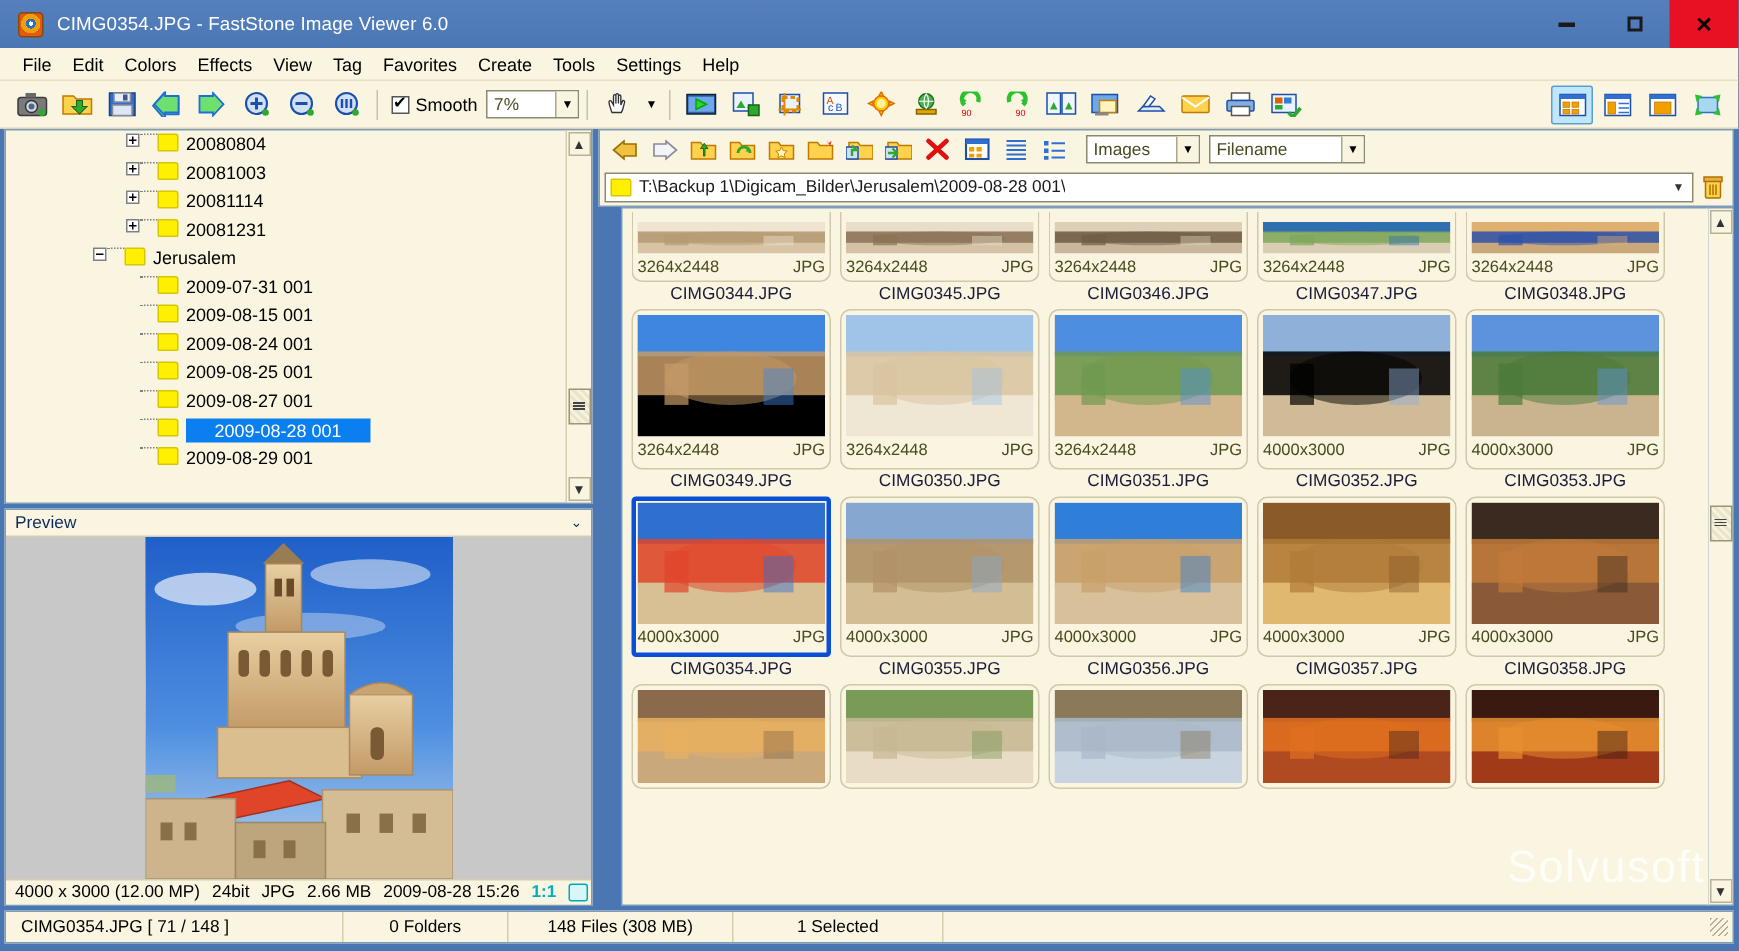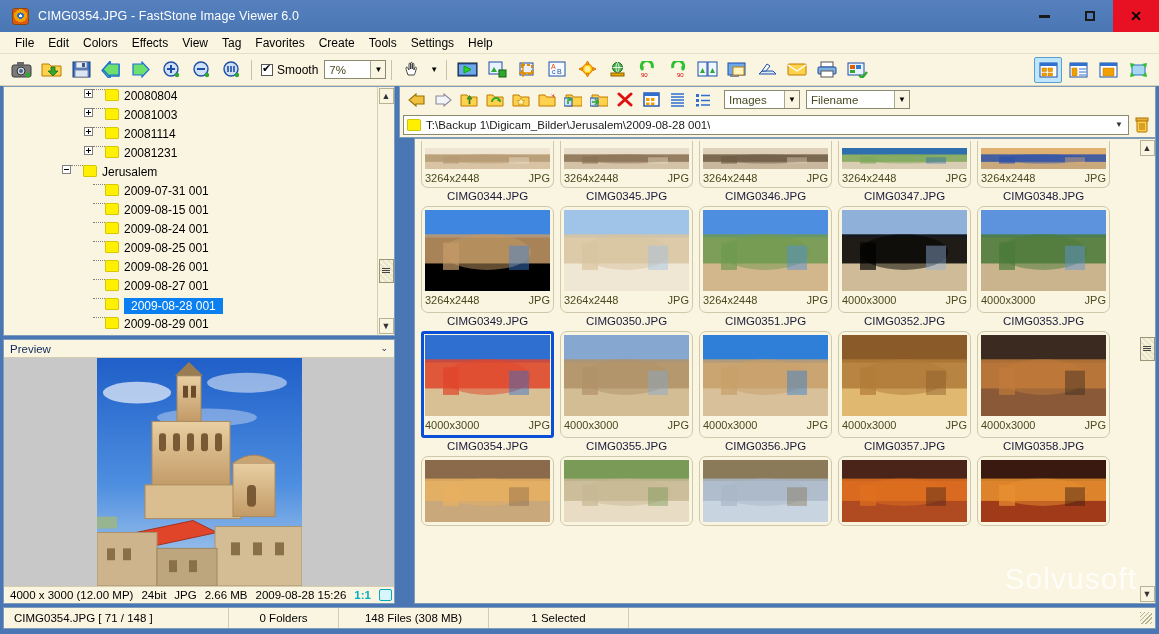--- a/index.html
+++ b/index.html
@@ -63,21 +63,21 @@
   .treelist { flex:1; padding:2px 0 0 0; overflow:hidden; position:relative; }
   .trow { height:19px; display:flex; align-items:flex-start; white-space:nowrap; font-size:12px; }
   .expander { width:9px; height:9px; border:1px solid #808080; background:#fff;
               position:relative; flex:none; }
   .expander:before { content:""; position:absolute; left:1px; top:3px; width:5px; height:1px; background:#000;}
   .expander.plus:after { content:""; position:absolute; left:3px; top:1px; width:1px; height:5px; background:#000;}
   .dots { width:12px; height:1px; border-top:1px dotted #808080; flex:none; }
   .folder { width:14px; height:12px; background:#ffef00; border:1px solid #d6c800;
             flex:none; margin-right:5px; border-radius:1px 2px 1px 1px; }
   .tlabel { font-size:12px; }
-  .trow.sel .tlabel { background:#0a7ff0; color:#fff; padding:1px 7px; }
+  .trow.sel .tlabel { background:#0a7ff0; color:#fff; padding:1px 19px; }
   .scrollcol { width:17px; background:#faf5e0; border-left:1px solid #d4cdb0;
                display:flex; flex-direction:column; align-items:center; flex:none; }
   .sbtn { width:15px; height:16px; display:flex; align-items:center; justify-content:center;
           background:#faf5e0; border:1px solid #b9b292; font-size:9px; color:#333; margin:1px 0; }
   .sthumb { width:15px; height:24px; border:1px solid #9a9478;
             background:repeating-linear-gradient(45deg,#e9e4cc 0 2px,#f7f2da 2px 4px);
             display:flex; align-items:center; justify-content:center; }
   .sthumb i { display:block; width:8px; height:6px;
               background:repeating-linear-gradient(#444 0 1px, transparent 1px 2px); }
 
@@ -470,27 +470,20 @@
               <div class="dots"></div>
               <div class="folder"></div>
               <div class="tlabel">2009-08-24 001</div>
             </div>
             <div class="trow">
               <div style="width: 80px; flex: 0 0 auto;"></div>
               <div style="width: 9px; flex: 0 0 auto;"></div>
               <div class="dots"></div>
               <div class="folder"></div>
               <div class="tlabel">2009-08-25 001</div>
-            </div>
-            <div class="trow">
-              <div style="width: 80px; flex: 0 0 auto;"></div>
-              <div style="width: 9px; flex: 0 0 auto;"></div>
-              <div class="dots"></div>
-              <div class="folder"></div>
-              <div class="tlabel">2009-08-26 001</div>
             </div>
             <div class="trow">
               <div style="width: 80px; flex: 0 0 auto;"></div>
               <div style="width: 9px; flex: 0 0 auto;"></div>
               <div class="dots"></div>
               <div class="folder"></div>
               <div class="tlabel">2009-08-27 001</div>
             </div>
             <div class="trow sel">
               <div style="width: 80px; flex: 0 0 auto;"></div>

